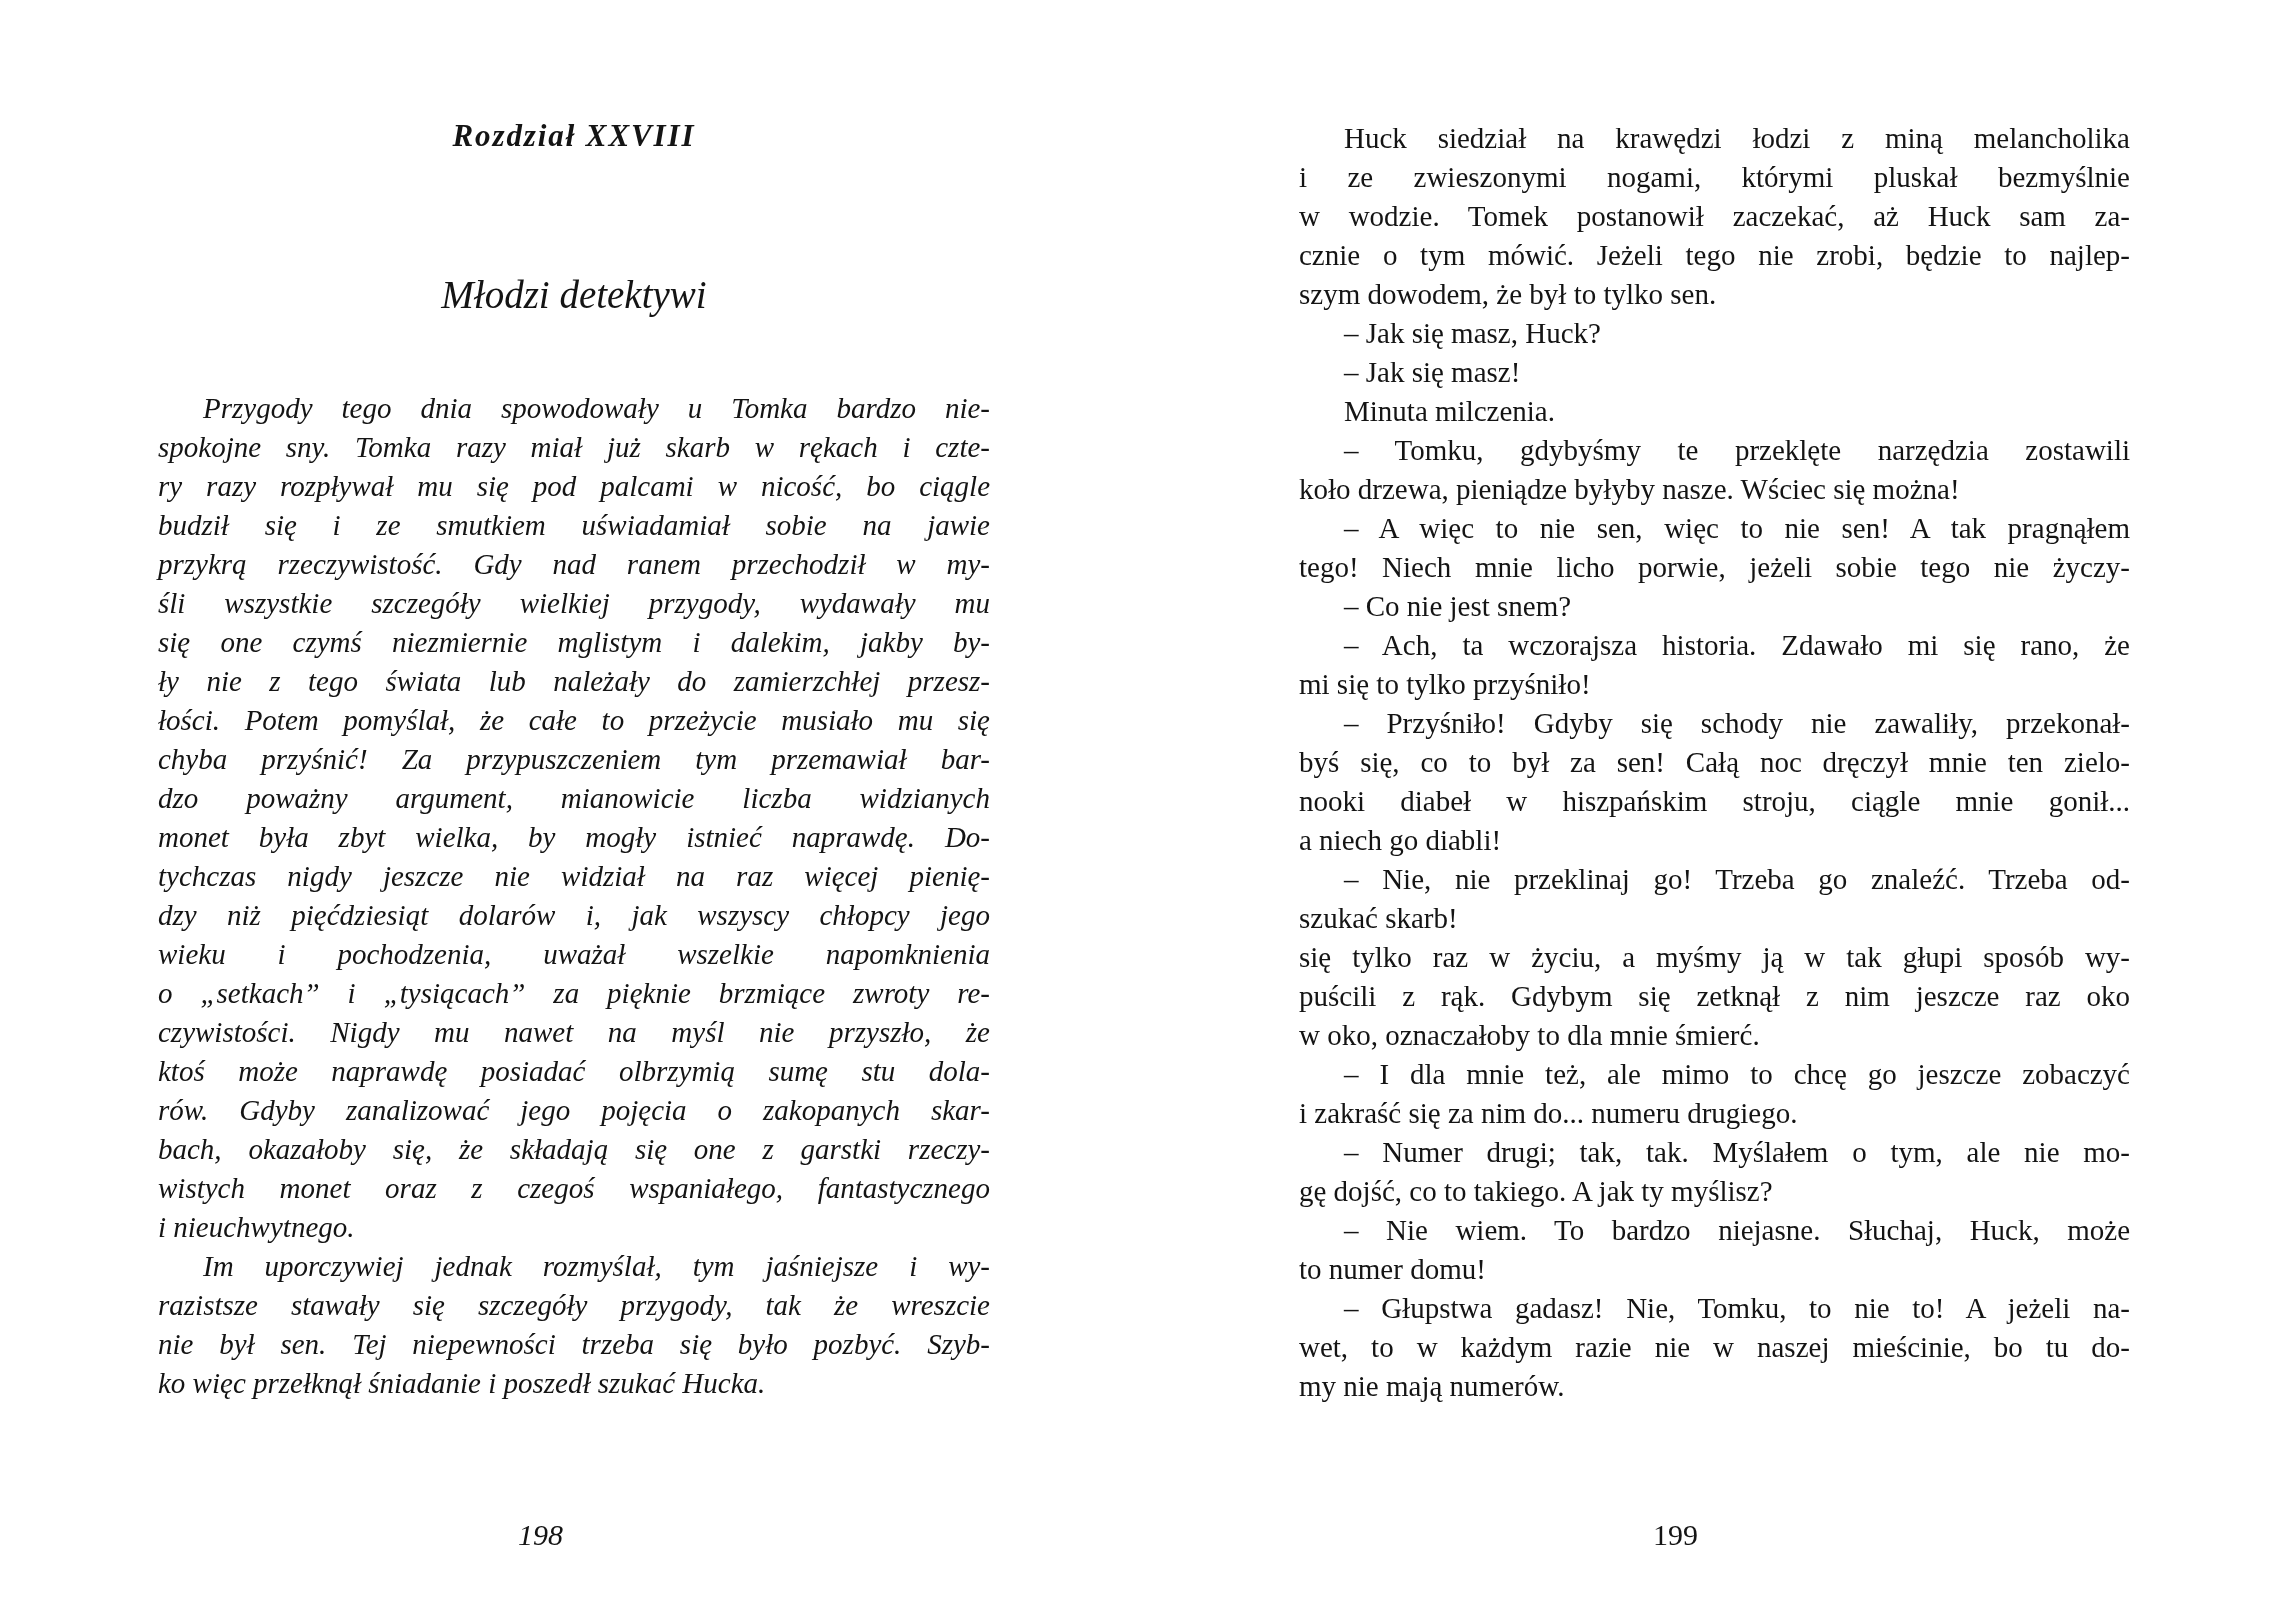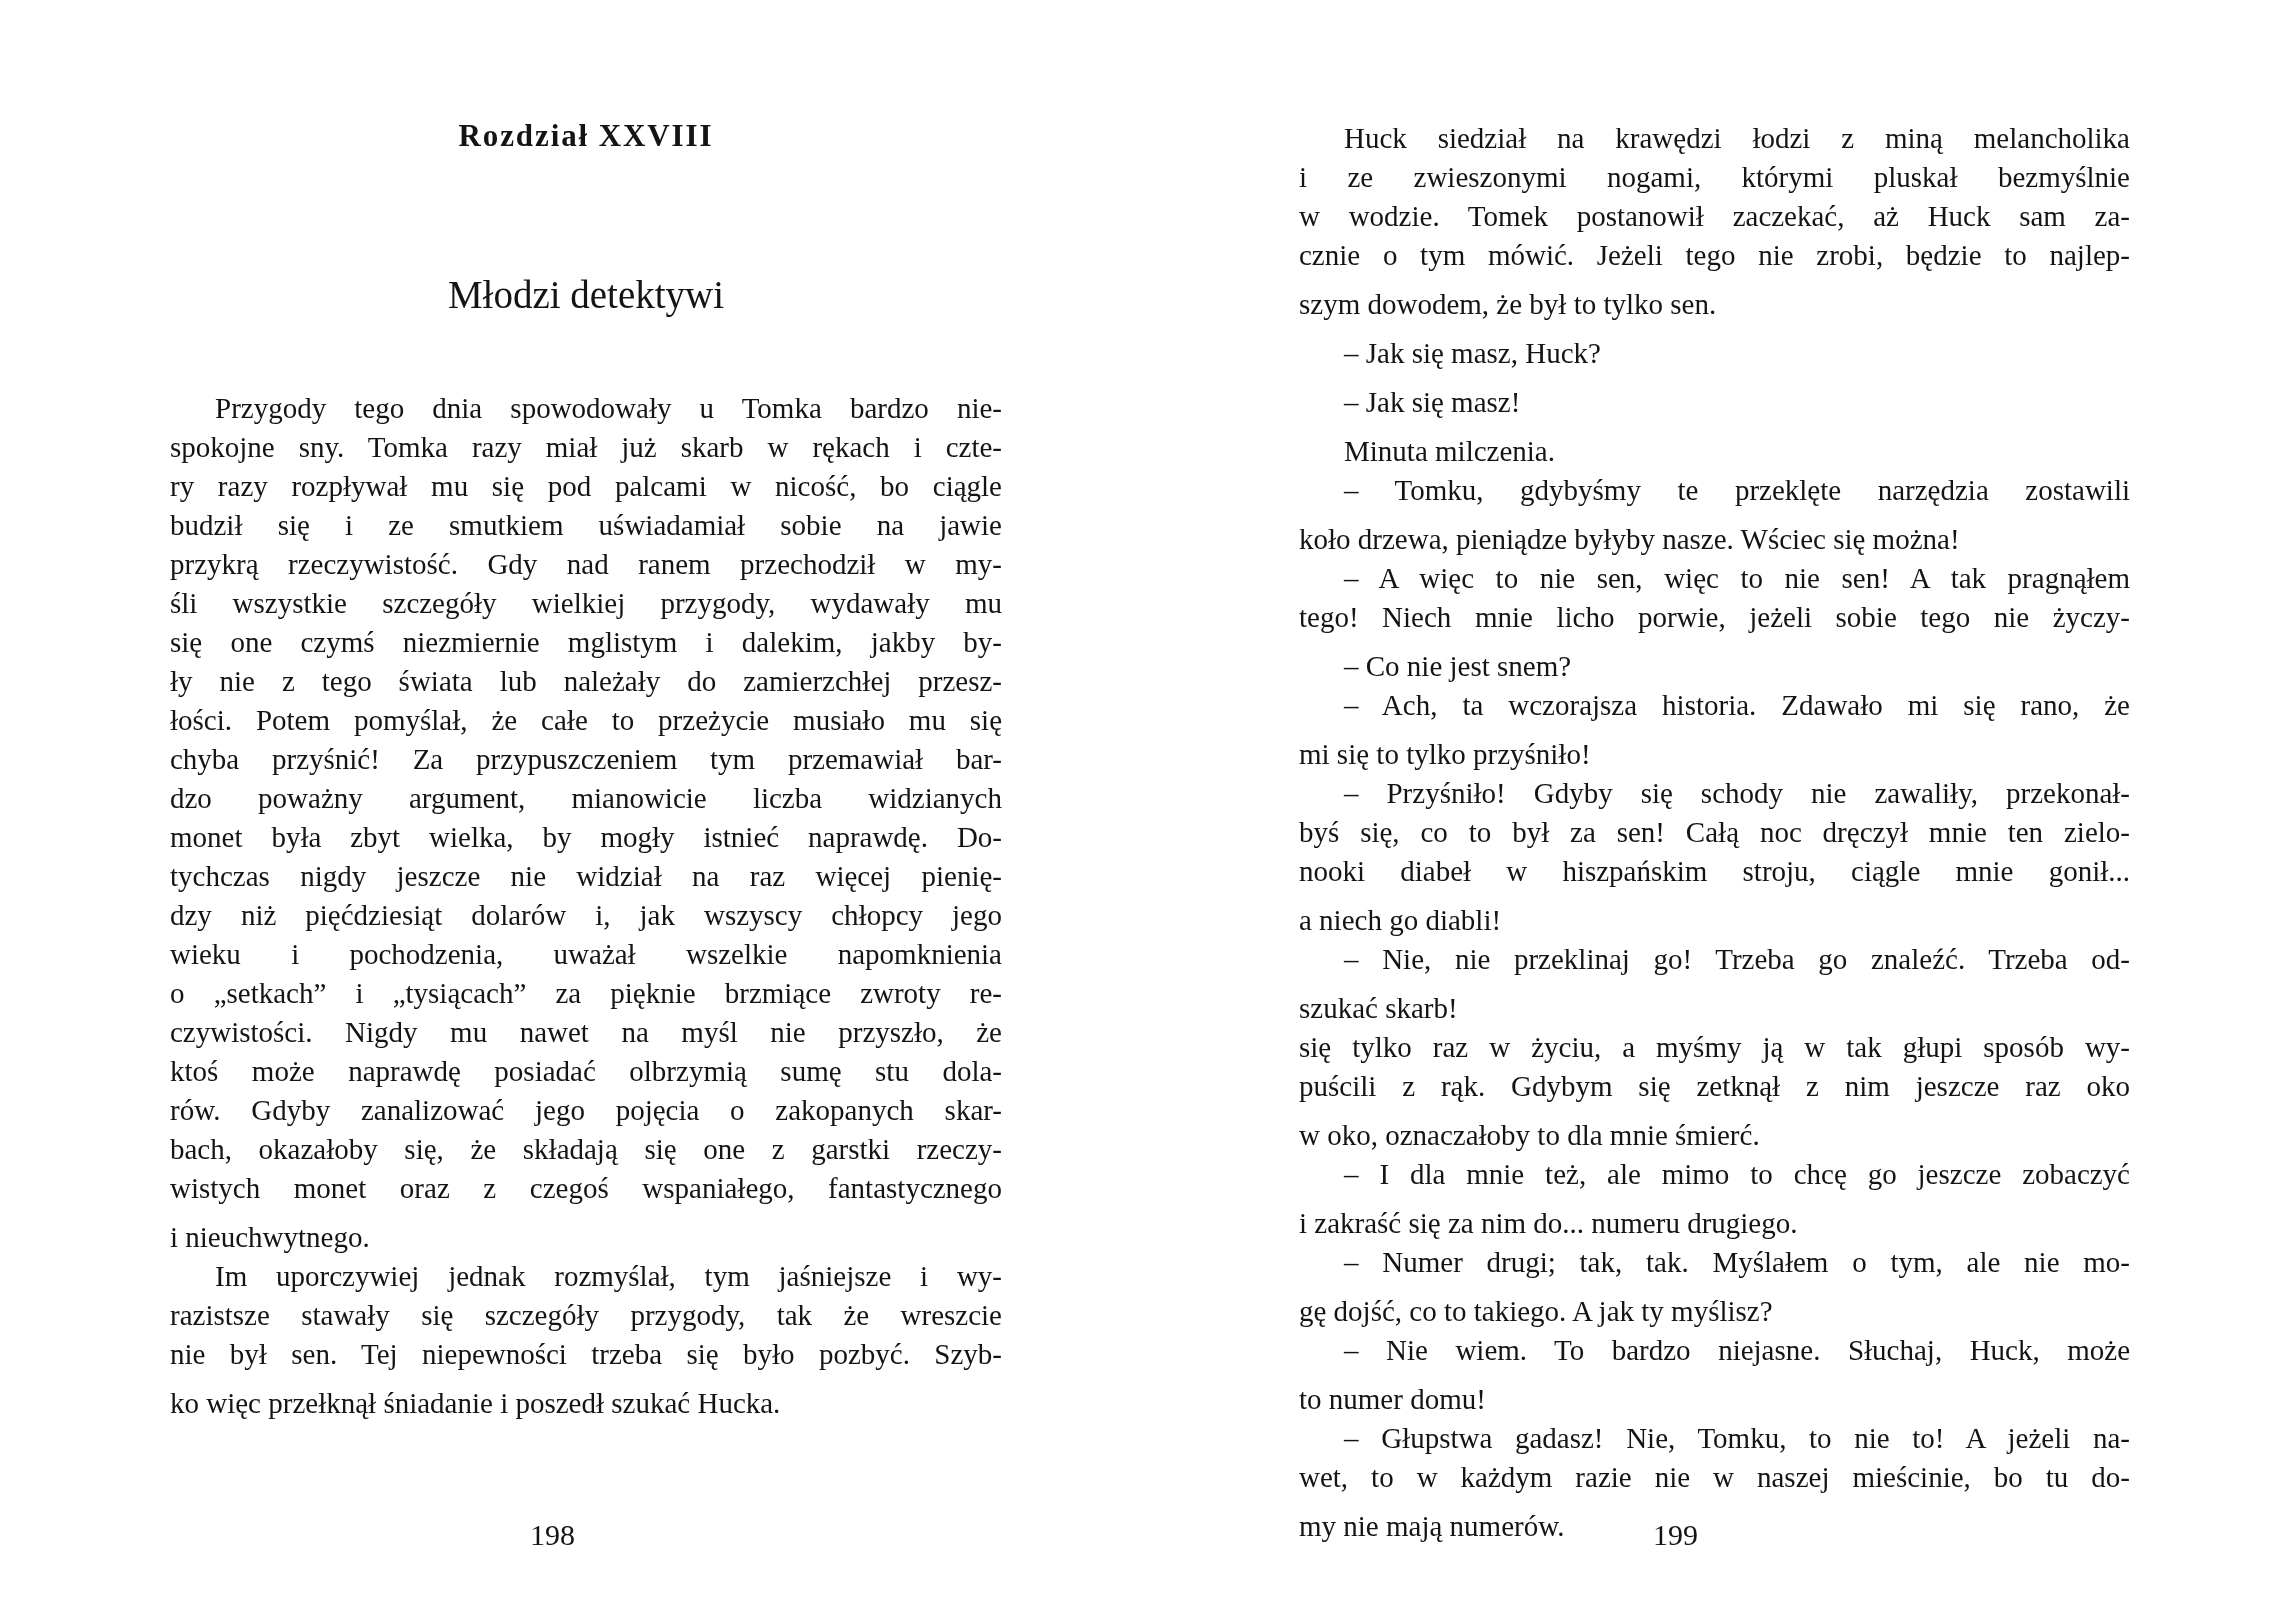--- a/index.html
+++ b/index.html
@@ -1,30 +1,30 @@
 <!DOCTYPE html>
 <html style="font-size:15px"><head>
 <meta charset="utf-8">
 <style>
   html, body { margin: 0; padding: 0; background: #ffffff; }
   body { width: 2280px; height: 1618px; position: relative; overflow: hidden;
          font-family: "Liberation Serif", "DejaVu Serif", serif; color: #141414; }
   .page { position: absolute; top: 0; height: 1618px; }
-  .page-left { left: 12px; width: 1139px; }
+  .page-left { left: 0; width: 1139px; font-style: italic; }
   .page-right { left: 1139px; width: 1140px; }
   .chapter-label { position: absolute; left: 158px; width: 832px; top: 117px;
          text-align: center; font-size: 31px; font-weight: bold; letter-spacing: 1.9px; line-height: 38px; }
   .chapter-title { position: absolute; left: 158px; width: 832px; top: 271px;
          text-align: center; font-size: 39px; line-height: 47px; }
   .text { position: absolute; font-size: 29px; line-height: 39px; }
   .text-left { left: 158px; width: 832px; top: 389px; }
   .text-right { left: 160px; width: 831px; top: 119px; }
   .line { display: block; white-space: nowrap; text-align: justify; text-align-last: justify;
           height: 39px; overflow: visible; }
-  .line.last { text-align-last: left; margin-top: 10px; }
+  .line.last { text-align-last: left; }
   .line.indent { padding-left: 45px; }
   .folio { position: absolute; top: 1516px; font-size: 30px; line-height: 38px; text-align: left; width: 113px; }
   .folio-left { left: 518px; }
   .folio-right { left: 514px; }
 </style>
 </head>
 <body>
 
 <div class="page page-left">
   <div class="chapter-label">Rozdział XXVIII</div>

